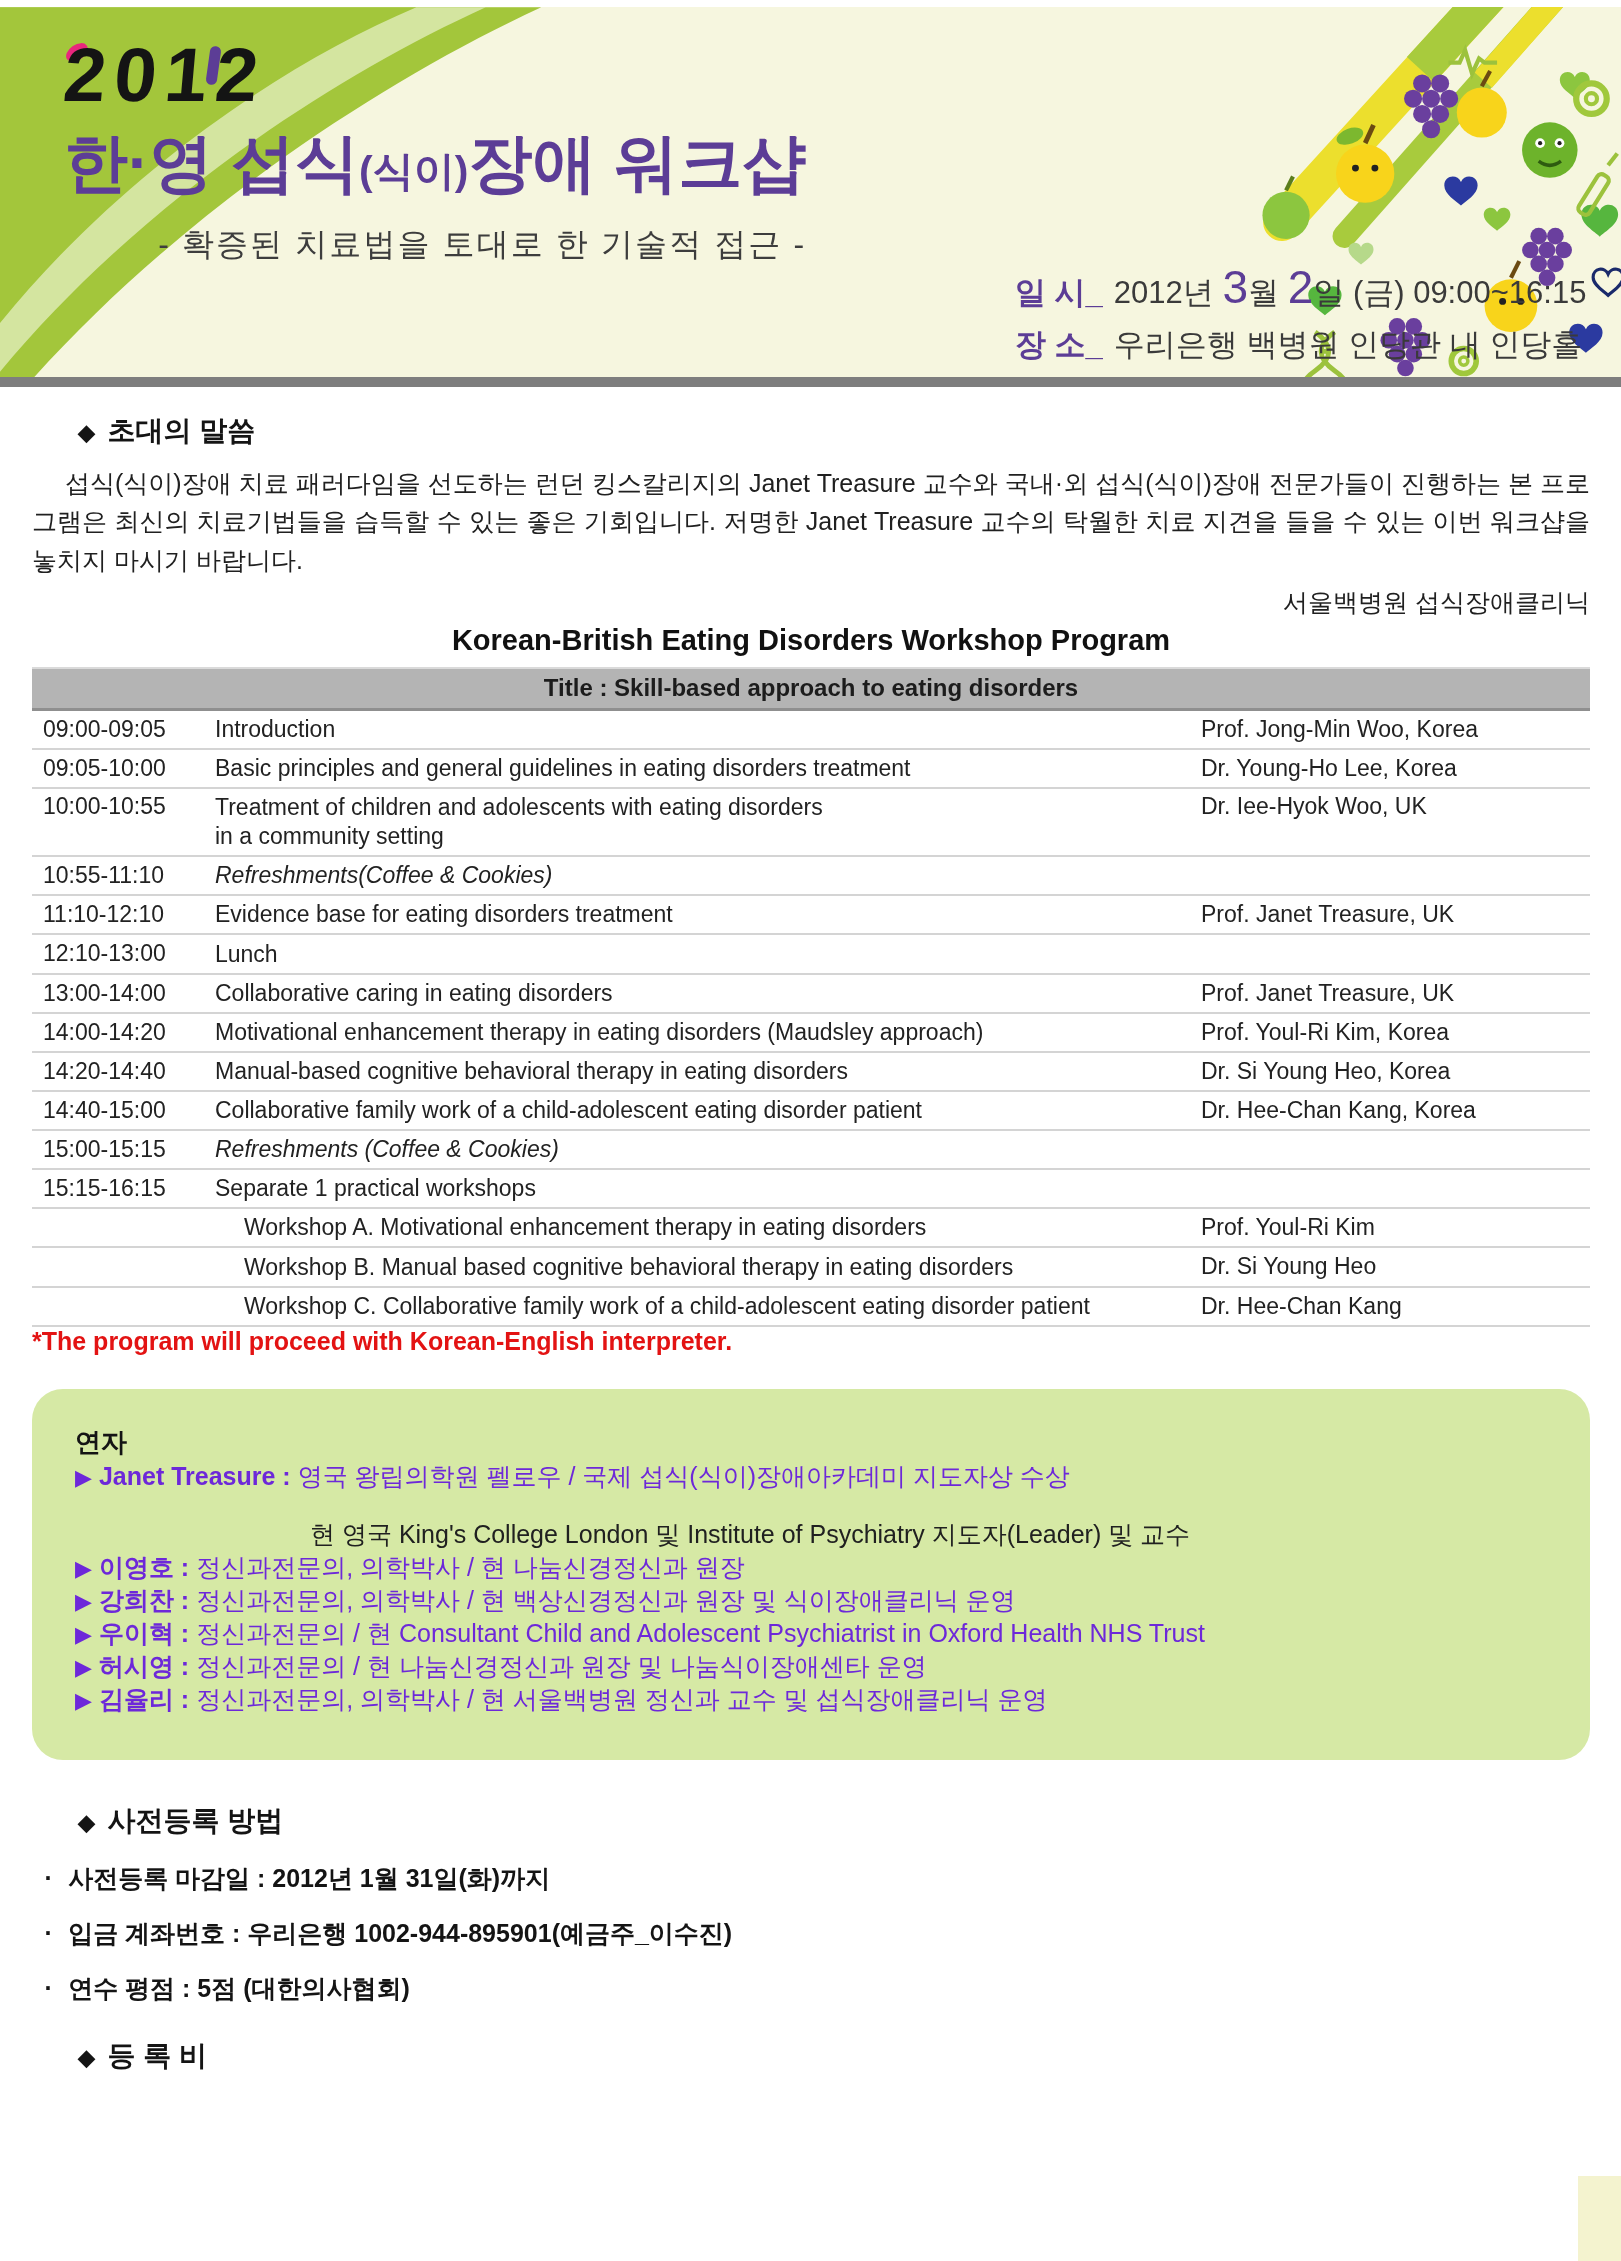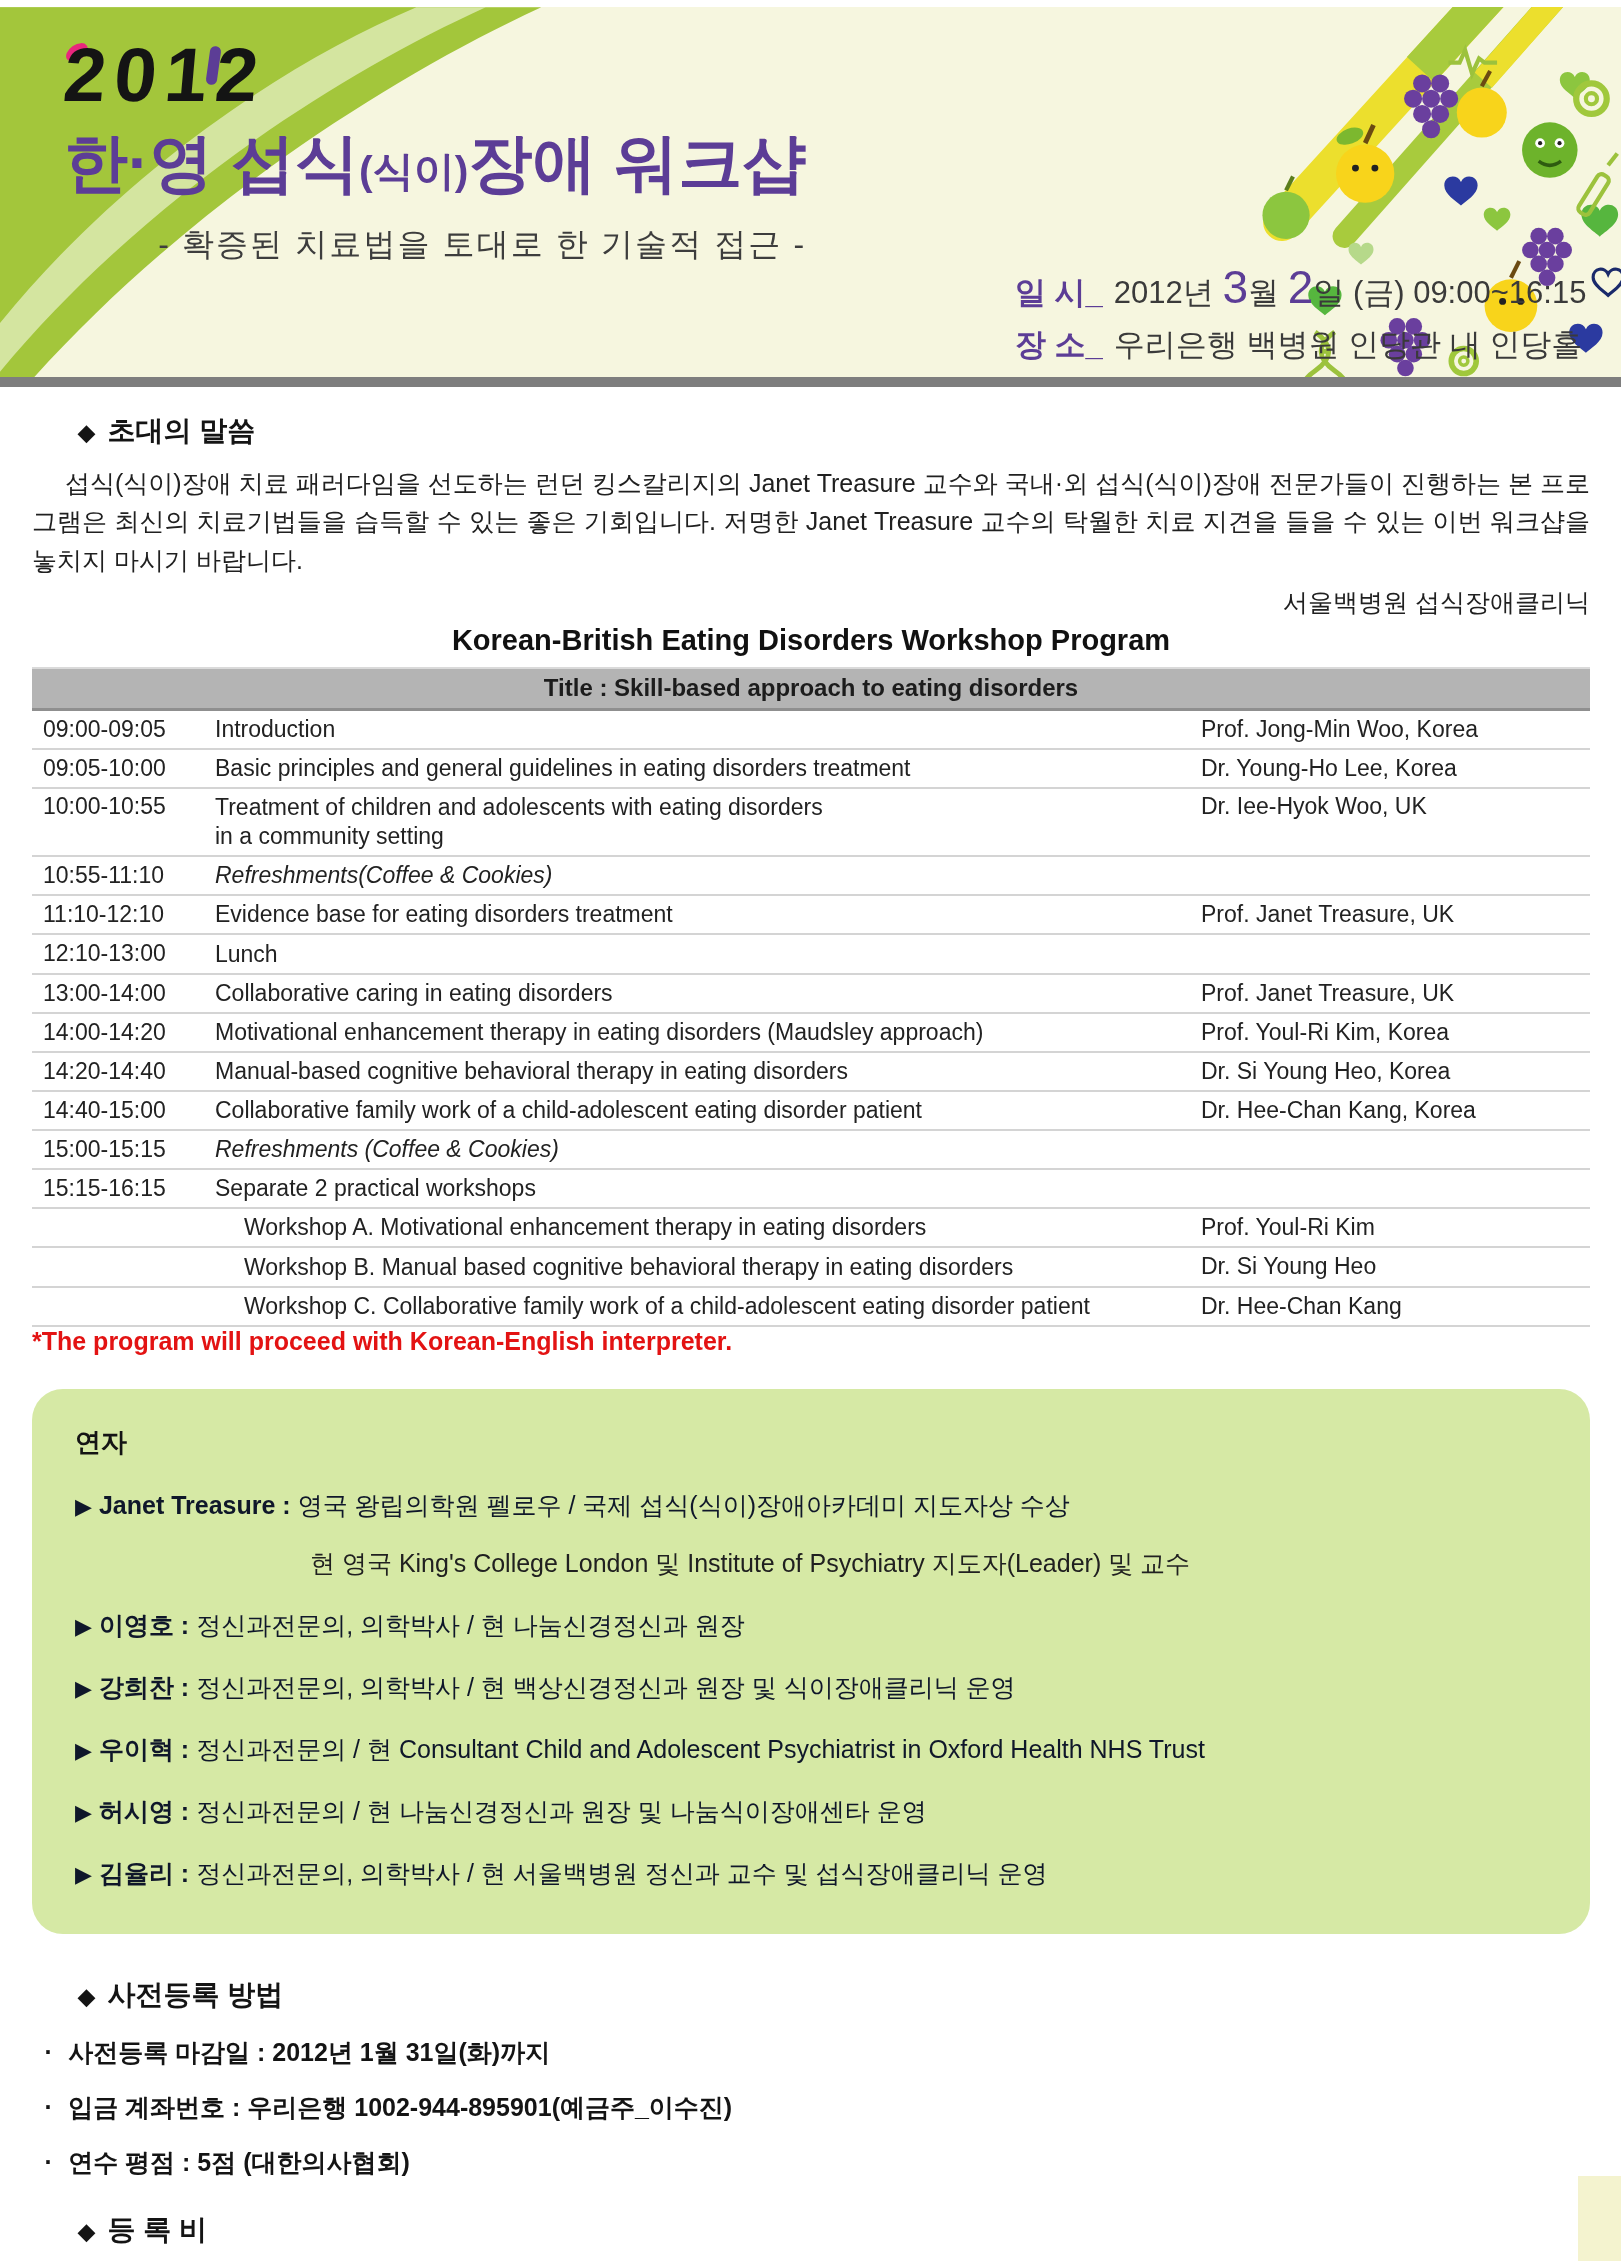--- a/index.html
+++ b/index.html
@@ -36,21 +36,21 @@
   .p-time{width:172px;padding-left:11px;flex:none;}
   .p-title{flex:1;line-height:1.25;padding:4.2px 0;}
   .p-title .line2{display:block;}
   .p-speaker{width:389px;flex:none;}
   .p-row.italic .p-title{font-style:italic;}
   .p-row.indent .p-title{padding-left:29px;}
   .program-note{color:#e31313;font-weight:700;font-size:25px;margin-top:0;}
   
   .speakers{background:#d6e9a5;border-radius:31px;margin-top:33px;padding:36px 43px 44px 43px;}
   .sp-heading{font-size:26px;font-weight:700;color:#141414;}
-  .sp-line{font-size:25px;margin-top:29px;color:#0f172a;white-space:nowrap;}
+  .sp-line{font-size:25px;color:#6d28d9;white-space:nowrap;}
   .sp-arrow{margin-right:7px;font-size:22px;}
   .sp-name{font-weight:700;}
   .sp-line2{margin:25px 0 0 235px;font-size:25px;color:#202020;white-space:nowrap;}
   
   .reg-heading{margin:42px 0 0 46px;}
   .reg-bullet{font-size:25px;font-weight:700;margin:22px 0 0 12.5px;color:#141414;}
   .reg-dot{margin-right:15.3px;}
   .fee-heading{margin:32px 0 0 46px;}
   .corner-tab{position:absolute;right:0;bottom:0;width:44px;height:85px;background:#f4f3cf;}
 </style>
@@ -258,21 +258,21 @@
         <span class="p-title">Collaborative family work of a child-adolescent eating disorder patient</span>
         <span class="p-speaker">Dr. Hee-Chan Kang, Korea</span>
       </div>
     <div class="p-row italic">
         <span class="p-time">15:00-15:15</span>
         <span class="p-title">Refreshments (Coffee &amp; Cookies)</span>
         <span class="p-speaker"></span>
       </div>
     <div class="p-row">
         <span class="p-time">15:15-16:15</span>
-        <span class="p-title">Separate 2 practical workshops</span>
+        <span class="p-title">Separate 1 practical workshops</span>
         <span class="p-speaker"></span>
       </div>
     <div class="p-row indent">
         <span class="p-time"></span>
         <span class="p-title">Workshop A. Motivational enhancement therapy in eating disorders</span>
         <span class="p-speaker">Prof. Youl-Ri Kim</span>
       </div>
     <div class="p-row indent">
         <span class="p-time"></span>
         <span class="p-title">Workshop B. Manual based cognitive behavioral therapy in eating disorders</span>

